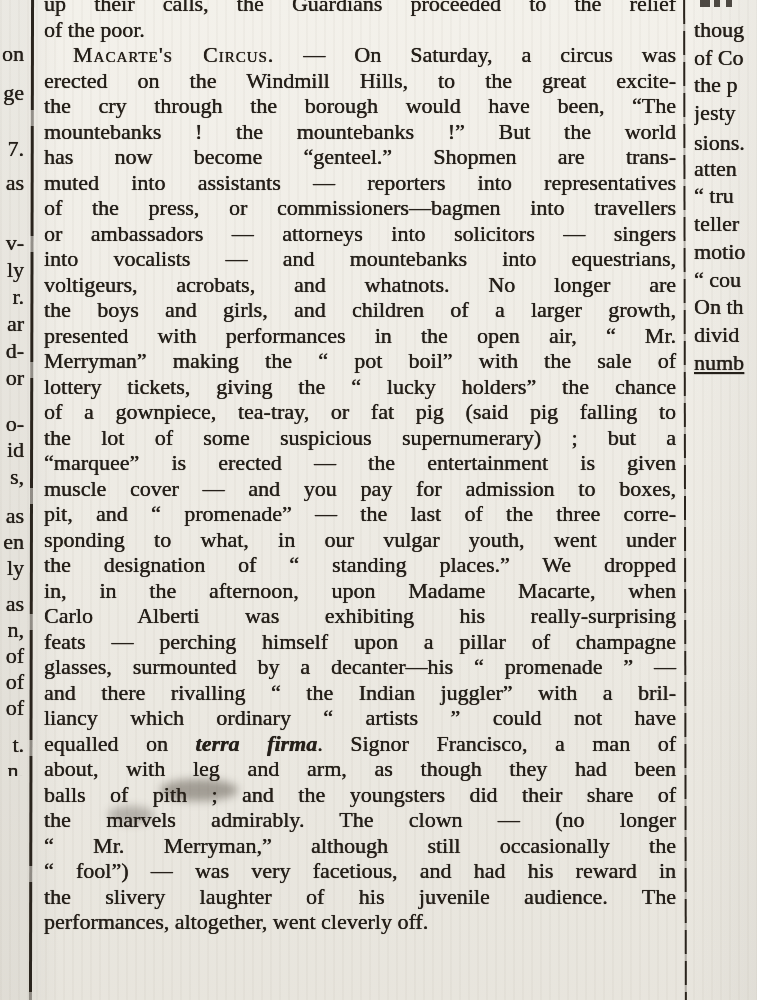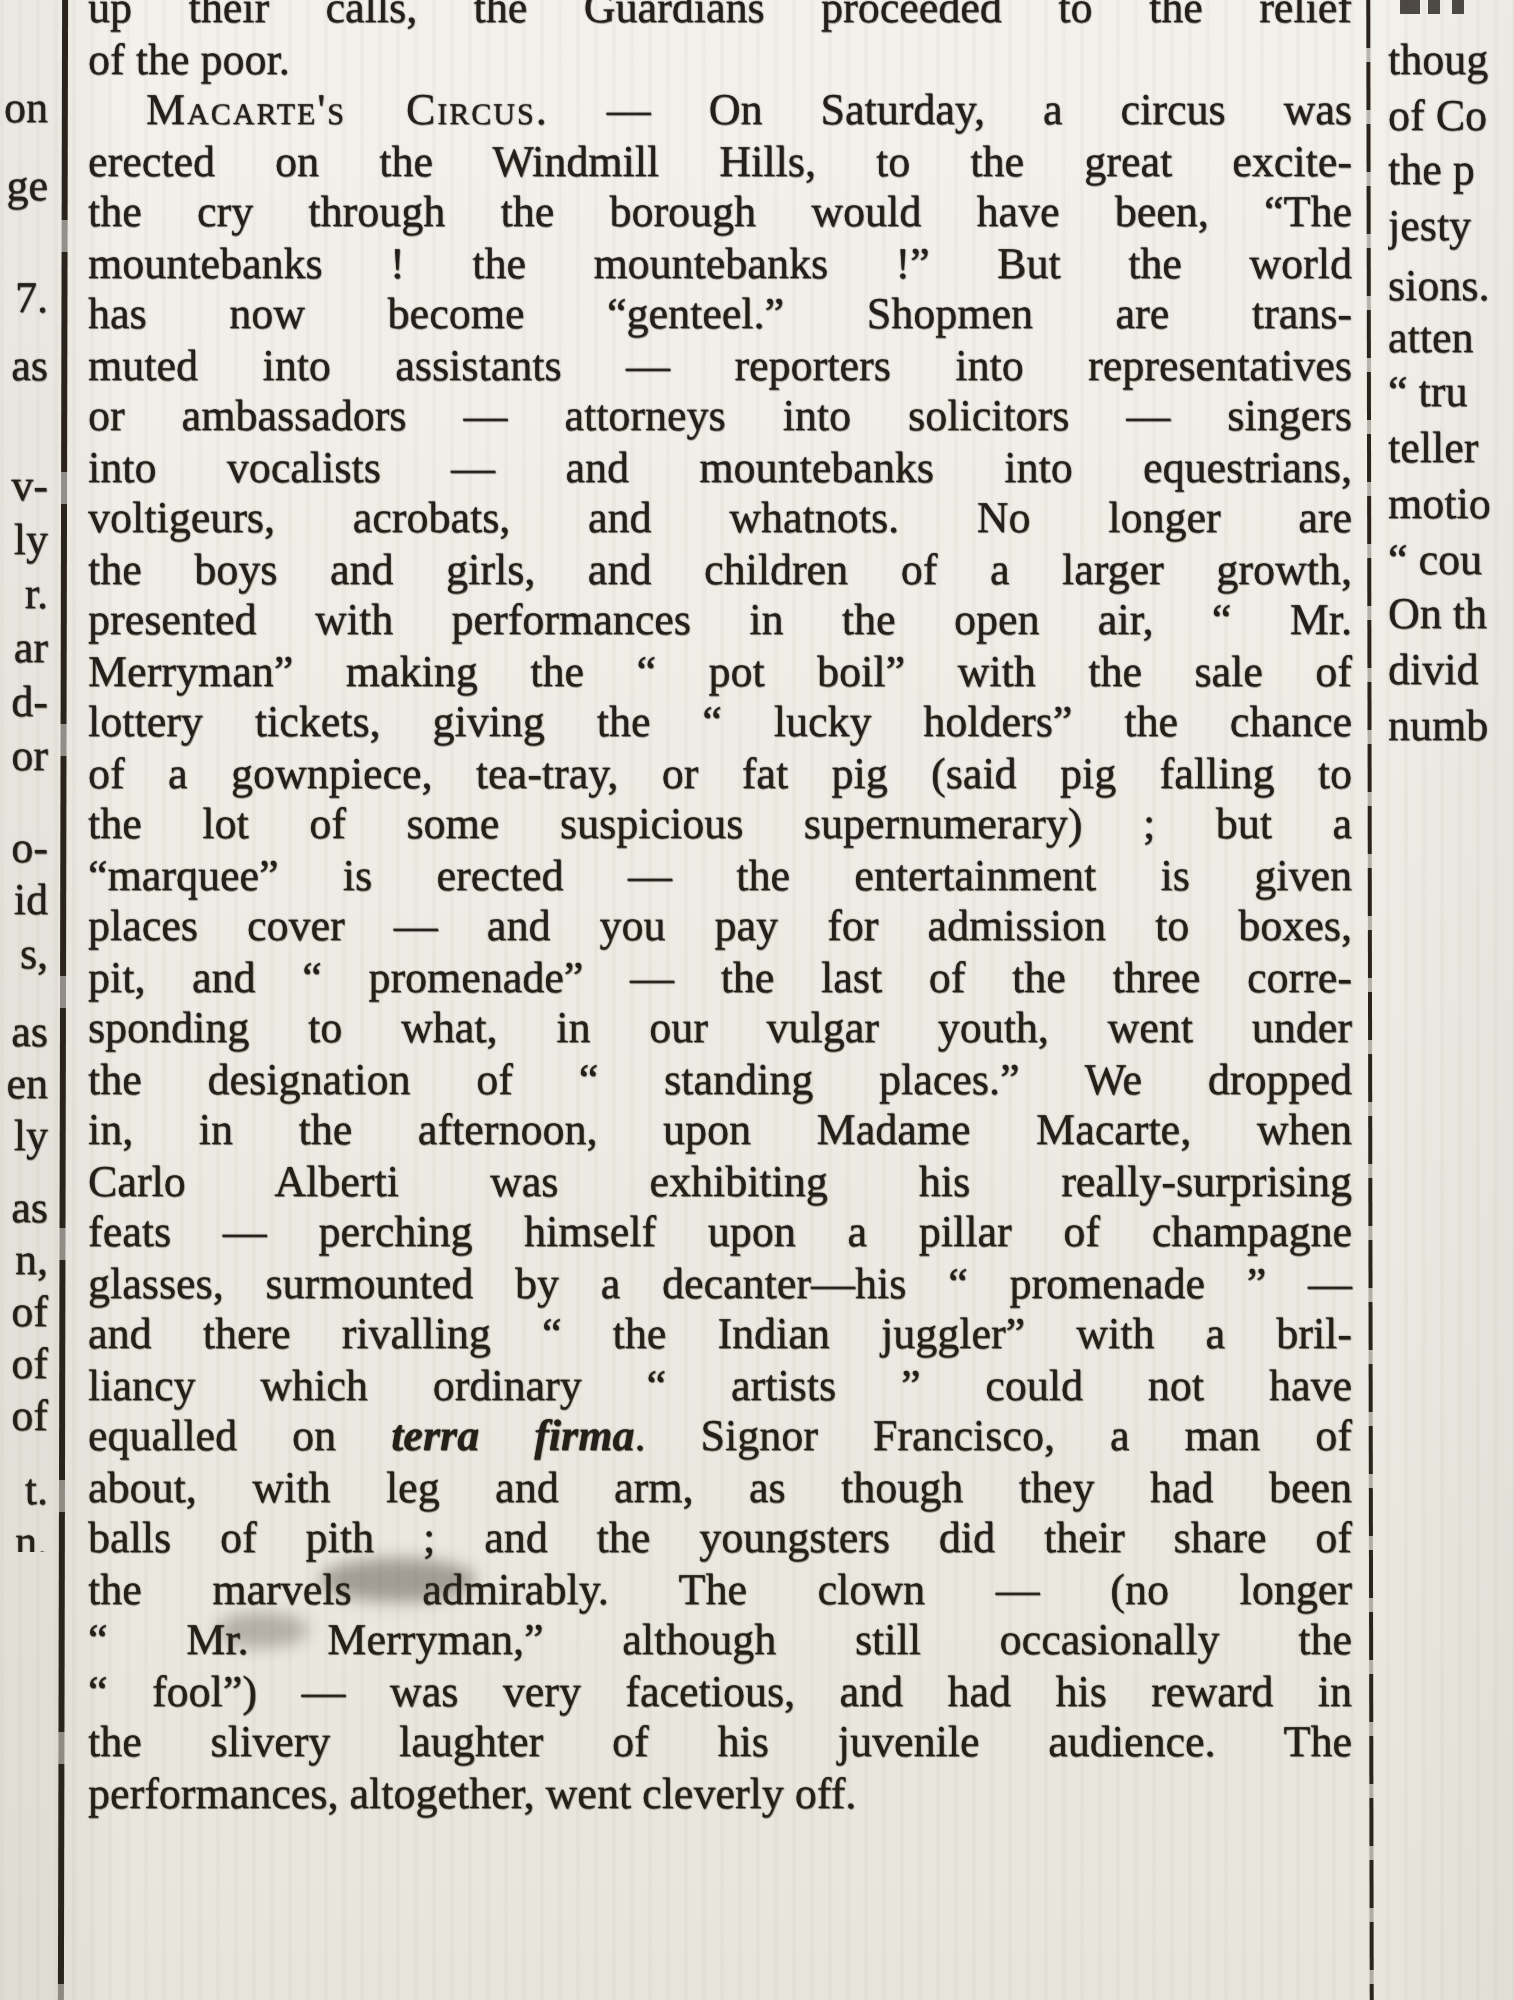--- a/index.html
+++ b/index.html
@@ -105,31 +105,32 @@
 
 <div class="main-col ink">
     <div class="tline"><span>up their calls, the Guardians proceeded to the relief</span></div>
     <div class="tline tl-end"><span>of the poor.</span></div>
     <div class="tline tl-indent"><span class="s-sc">Macarte's Circus.</span><span> — On Saturday, a circus was</span></div>
     <div class="tline"><span>erected on the Windmill Hills, to the great excite-</span></div>
     <div class="tline"><span>the cry through the borough would have been, “The</span></div>
     <div class="tline"><span>mountebanks ! the mountebanks !”  But the world</span></div>
     <div class="tline"><span>has now become “genteel.”  Shopmen are trans-</span></div>
     <div class="tline"><span>muted into assistants — reporters into representatives</span></div>
+    <div class="tline"><span>of the press, or commissioners—bagmen into travellers</span></div>
     <div class="tline"><span>or ambassadors — attorneys into solicitors — singers</span></div>
     <div class="tline"><span>into vocalists — and mountebanks into equestrians,</span></div>
     <div class="tline"><span>voltigeurs, acrobats, and whatnots.  No longer are</span></div>
     <div class="tline"><span>the boys and girls, and children of a larger growth,</span></div>
     <div class="tline"><span>presented with performances in the open air, “ Mr.</span></div>
     <div class="tline"><span>Merryman” making the “ pot boil” with the sale of</span></div>
     <div class="tline"><span>lottery tickets, giving the “ lucky holders” the chance</span></div>
     <div class="tline"><span>of a gownpiece, tea-tray, or fat pig (said pig falling to</span></div>
     <div class="tline"><span>the lot of some suspicious supernumerary) ; but a</span></div>
     <div class="tline"><span>“marquee” is erected — the entertainment is given</span></div>
-    <div class="tline"><span>places cover — and you pay for admission to boxes,</span></div>
+    <div class="tline"><span>muscle cover — and you pay for admission to boxes,</span></div>
     <div class="tline"><span>pit, and “ promenade” — the last of the three corre-</span></div>
     <div class="tline"><span>sponding to what, in our vulgar youth, went under</span></div>
     <div class="tline"><span>the designation of “ standing places.”  We dropped</span></div>
     <div class="tline"><span>in, in the afternoon, upon Madame Macarte, when</span></div>
     <div class="tline"><span>Carlo Alberti was exhibiting his really-surprising</span></div>
     <div class="tline"><span>feats — perching himself upon a pillar of champagne</span></div>
     <div class="tline"><span>glasses, surmounted by a decanter—his “ promenade ” —</span></div>
     <div class="tline"><span>and there rivalling “ the Indian juggler” with a bril-</span></div>
     <div class="tline"><span>liancy which ordinary “ artists ” could not have</span></div>
     <div class="tline"><span>equalled on </span><span class="s-it">terra firma</span><span>.  Signor Francisco, a man of</span></div>
@@ -150,21 +151,21 @@
     <span class="frag" style="top: 72px;">the p</span>
     <span class="frag" style="top: 100px;">jesty</span>
     <span class="frag" style="top: 130px;">sions.</span>
     <span class="frag" style="top: 156px;">atten</span>
     <span class="frag" style="top: 183px;">“ tru</span>
     <span class="frag" style="top: 211px;">teller</span>
     <span class="frag" style="top: 239px;">motio</span>
     <span class="frag" style="top: 267px;">“ cou</span>
     <span class="frag" style="top: 294px;">On th</span>
     <span class="frag" style="top: 322px;">divid</span>
-    <span class="frag" style="top: 350px;">numb</span>
+    <span class="frag" style="top: 350px; text-decoration: underline;">numb</span>
     <span class="frag" style="top: 787px;">The</span>
     <span class="frag" style="top: 815px;">Grey,</span>
     <span class="frag" style="top: 842px;">prese</span>
     <span class="frag" style="top: 870px;">posal</span>
     <span class="frag" style="top: 897px;">taken</span>
     <span class="frag" style="top: 924px;">tee.”</span>
     <span class="frag" style="top: 950px; text-align: center;">the c</span>
   </div>
 
 <div class="cutmarks"></div>

